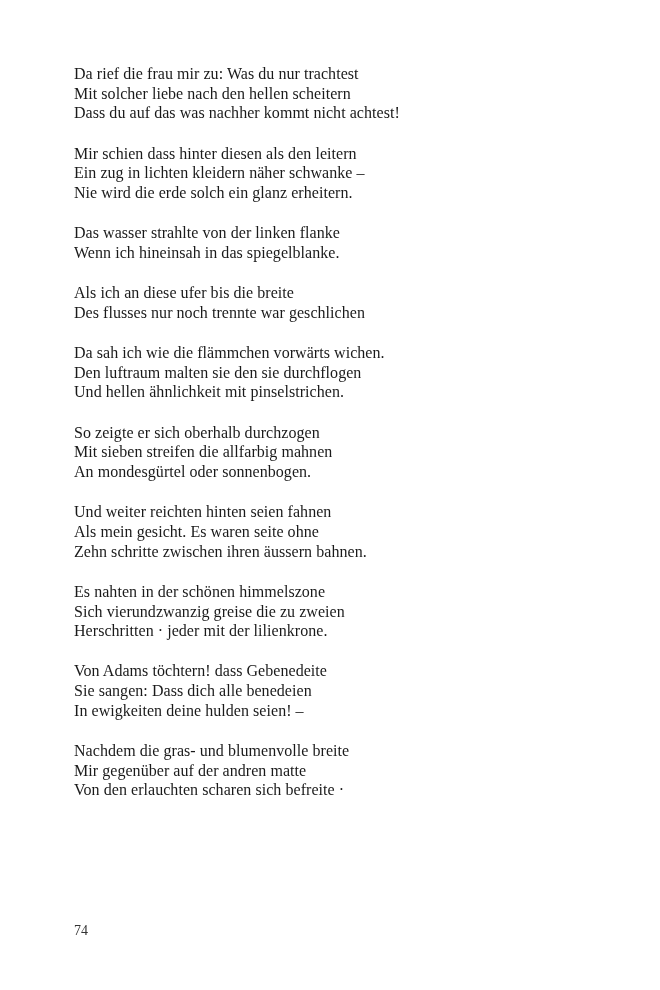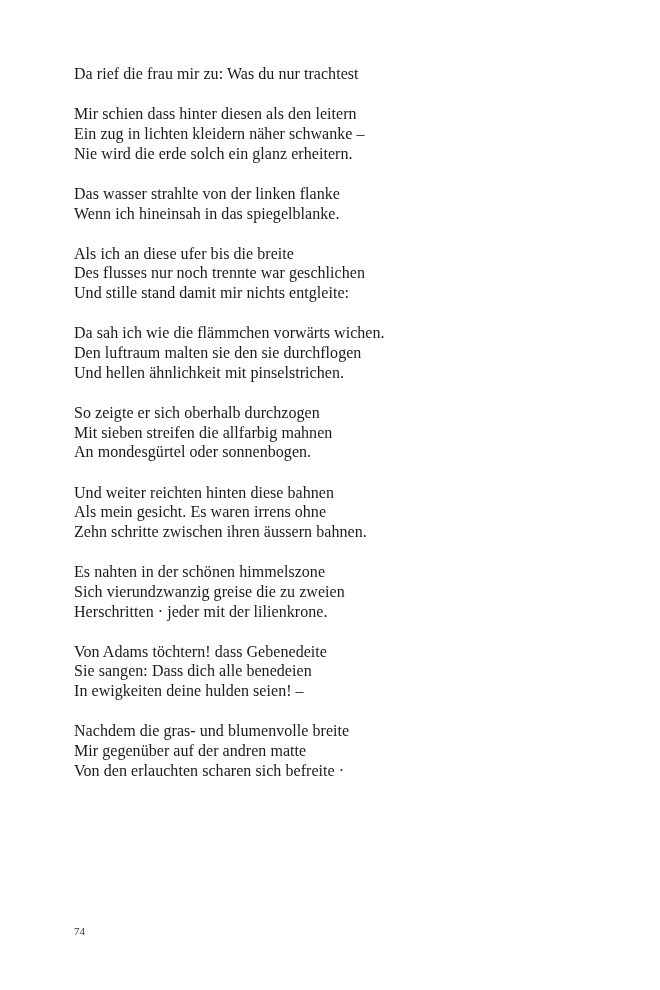--- a/index.html
+++ b/index.html
@@ -34,67 +34,68 @@
       display: block;
       font-size: 16px;
       line-height: 19.7px;
       white-space: nowrap;
       letter-spacing: 0.05px;
     }
     .page-number {
       position: absolute;
       left: 66px;
       top: 924px;
-      font-size: 11px;
+      font-size: 14px;
       line-height: 14px;
       color: #333;
     }
   </style>
 </head>
 <body>
 
 <div class="page">
   <div class="poem">
 
     <div class="stanza">
       <span class="line">Da rief die frau mir zu: Was du nur trachtest</span>
+      <span class="line">Mit solcher liebe nach den hellen scheitern</span>
+      <span class="line">Dass du auf das was nachher kommt nicht achtest!</span>
     </div>
 
     <div class="stanza">
       <span class="line">Mir schien dass hinter diesen als den leitern</span>
       <span class="line">Ein zug in lichten kleidern näher schwanke –</span>
       <span class="line">Nie wird die erde solch ein glanz erheitern.</span>
     </div>
 
     <div class="stanza">
       <span class="line">Das wasser strahlte von der linken flanke</span>
       <span class="line">Wenn ich hineinsah in das spiegelblanke.</span>
     </div>
 
     <div class="stanza">
       <span class="line">Als ich an diese ufer bis die breite</span>
       <span class="line">Des flusses nur noch trennte war geschlichen</span>
-      <span class="line">Und stille stand damit mir nichts entgleite:</span>
     </div>
 
     <div class="stanza">
       <span class="line">Da sah ich wie die flämmchen vorwärts wichen.</span>
       <span class="line">Den luftraum malten sie den sie durchflogen</span>
       <span class="line">Und hellen ähnlichkeit mit pinselstrichen.</span>
     </div>
 
     <div class="stanza">
       <span class="line">So zeigte er sich oberhalb durchzogen</span>
       <span class="line">Mit sieben streifen die allfarbig mahnen</span>
       <span class="line">An mondesgürtel oder sonnenbogen.</span>
     </div>
 
     <div class="stanza">
-      <span class="line">Und weiter reichten hinten diese bahnen</span>
-      <span class="line">Als mein gesicht. Es waren irrens ohne</span>
+      <span class="line">Und weiter reichten hinten seien fahnen</span>
+      <span class="line">Als mein gesicht. Es waren seite ohne</span>
       <span class="line">Zehn schritte zwischen ihren äussern bahnen.</span>
     </div>
 
     <div class="stanza">
       <span class="line">Es nahten in der schönen himmelszone</span>
       <span class="line">Sich vierundzwanzig greise die zu zweien</span>
       <span class="line">Herschritten · jeder mit der lilienkrone.</span>
     </div>
 
     <div class="stanza">

